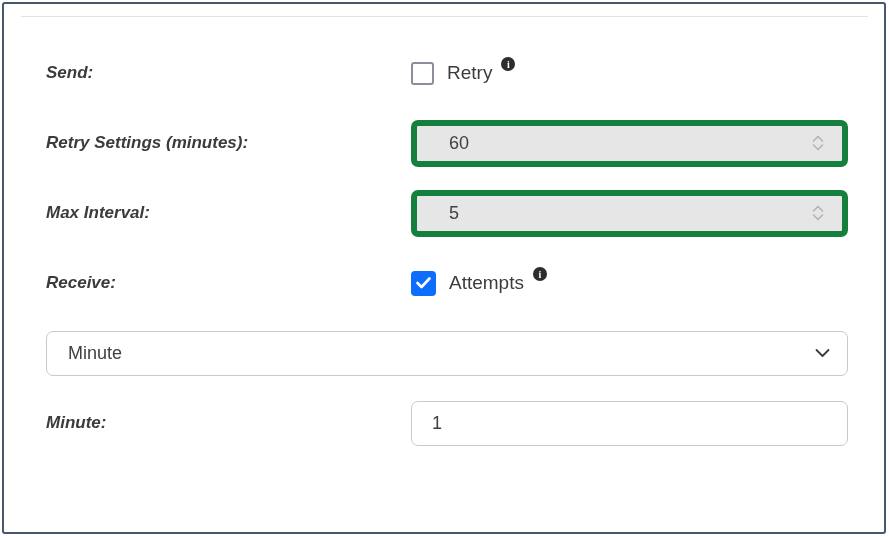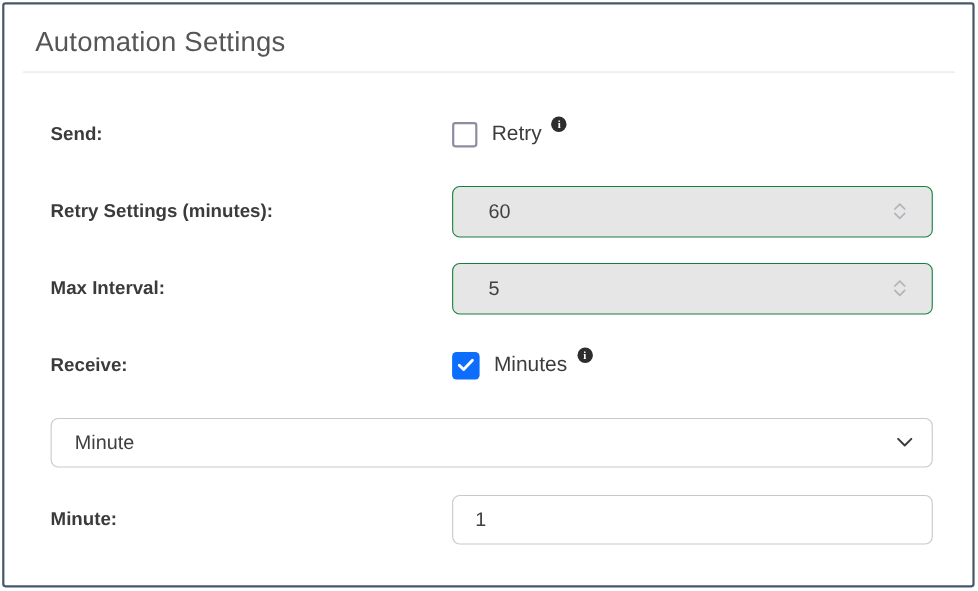--- a/index.html
+++ b/index.html
@@ -34,20 +34,21 @@
     display: flex;
     align-items: center;
     height: 70px;
   }
   .form-label {
     width: 365px;
     flex: 0 0 365px;
     font-weight: bold;
     font-size: 17px;
     color: #3b3b3b;
+    font-style: italic;
   }
   .control {
     flex: 1;
     display: flex;
     align-items: center;
     position: relative;
   }
 
   
   .checkbox {
@@ -86,21 +87,21 @@
     margin-left: 9px;
     position: relative;
     top: -9px;
   }
 
   
   .num-input {
     width: 100%;
     height: 47px;
     background: #e6e6e6;
-    border: 1px solid #15803d;
+    border: 6px solid #15803d;
     border-radius: 7px;
     font-family: "Liberation Sans", sans-serif;
     font-size: 18px;
     color: #414141;
     padding: 0 52px 0 32px;
   }
   .num-input:disabled { background: #e6e6e6; color: #414141; opacity: 1; }
   .spinner {
     position: absolute;
     right: 24px;
@@ -150,23 +151,20 @@
     font-size: 18px;
     color: #3f3f3f;
     padding: 0 20px;
   }
 </style>
 </head>
 <body>
 
 <div class="panel">
 
-  <div class="panel-header">
-    <div class="panel-title">Automation Settings</div>
-  </div>
   <div class="divider"></div>
 
   <div class="form">
 
     <div class="form-row">
       <div class="form-label">Send:</div>
       <div class="control">
         <div class="checkbox" role="checkbox" aria-checked="false"></div>
         <span class="cb-label">Retry</span>
         <span class="info-icon">i</span>
@@ -204,21 +202,21 @@
     </div>
 
     <div class="form-row">
       <div class="form-label">Receive:</div>
       <div class="control">
         <div class="checkbox checked" role="checkbox" aria-checked="true">
           <svg width="15" height="12" viewBox="0 0 15 12">
               <path d="M1.5 6 L5.5 10 L13.5 1.5" fill="none" stroke="#ffffff" stroke-width="2.6" stroke-linecap="round" stroke-linejoin="round"></path>
             </svg>
         </div>
-        <span class="cb-label">Minutes</span>
+        <span class="cb-label">Attempts</span>
         <span class="info-icon">i</span>
       </div>
     </div>
 
     <div class="form-row">
       <div class="control">
         <div class="select-wrap">
           <select class="select-input">
             <option>Minute</option>
           </select>

